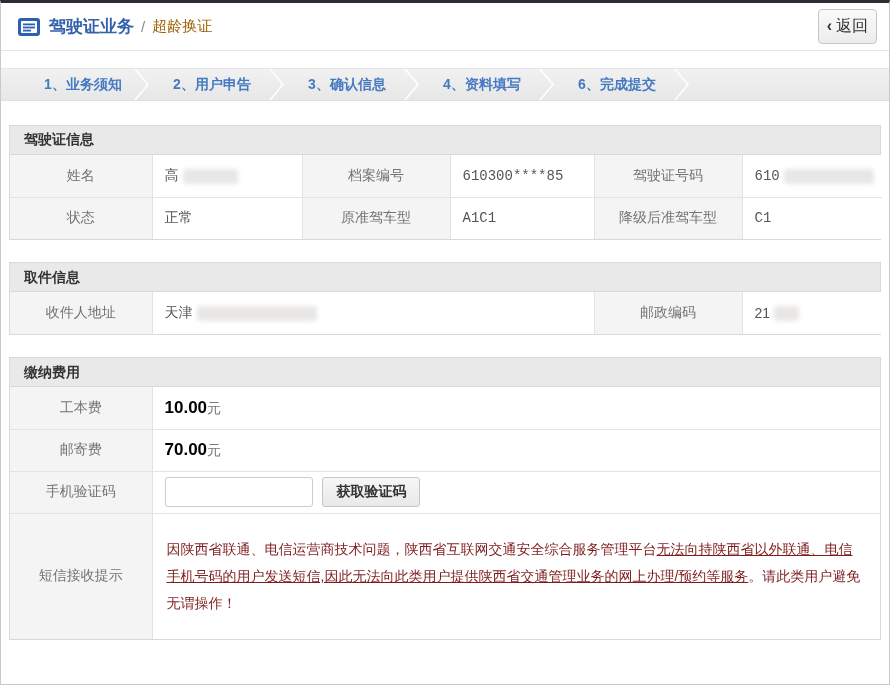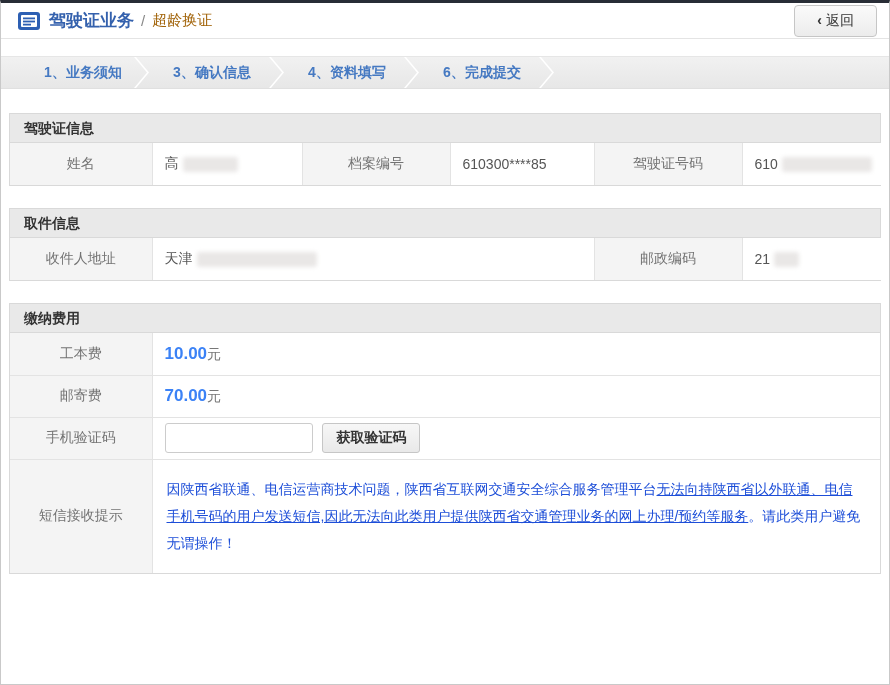--- a/index.html
+++ b/index.html
@@ -12,36 +12,36 @@
     width: 890px; height: 685px;
     border: 1px solid #c9c9c9;
     border-top: 3px solid #282d36;
     background: #fff;
     overflow: hidden;
     position: relative;
   }
 
   
   .header {
-    height: 36px;
+    height: 48px;
     display: flex; align-items: center;
     padding: 0 12px 0 16px;
     border-bottom: 1px solid #e4e4e4;
   }
   .hdr-icon { width: 24px; height: 20px; margin-right: 8px; flex: 0 0 auto; }
   .hdr-title { font-size: 17px; font-weight: bold; color: #3461ad; }
   .hdr-sep { font-size: 15px; color: #888; margin: 0 7px; }
   .hdr-sub { font-size: 15px; color: #a16207; }
   .btn-back {
     margin-left: auto;
     background: linear-gradient(#fafafa, #ececec);
     border: 1px solid #c6c6c6;
     border-radius: 4px;
-    padding: 6px 22px;
-    font-size: 14px; color: #333;
+    padding: 6px 8px;
+    font-size: 16px; color: #333;
     cursor: pointer;
     font-family: inherit;
   }
   .btn-back .chev { font-weight: bold; margin-right: 4px; color: #333; }
 
   
   .steps {
     margin-top: 17px;
     height: 33px;
     background: #fff;
@@ -69,21 +69,21 @@
   .step-filler {
     flex: 1 1 auto;
     background: linear-gradient(#f1f1f1, #e7e7e7);
     clip-path: polygon(0 0, 100% 0, 100% 100%, 0 100%, 13px 50%);
     margin-left: -11px;
   }
 
   
   .content { padding: 0 8px; }
   .section { margin-top: 22px; border: 1px solid #d9d9d9; }
-  .section:first-of-type { margin-top: 24px; }
+  .section:first-of-type { margin-top: 24px; font-family: Liberation Mono, monospace; }
   .sec-title {
     height: 29px; line-height: 29px;
     background: #e9e9e9;
     border-bottom: 1px solid #d9d9d9;
     padding-left: 14px;
     font-size: 14px; color: #333; font-weight: bold;
   }
   table.info { width: 100%; border-collapse: collapse; table-layout: fixed; }
   table.info td {
     height: 42px;
@@ -106,21 +106,21 @@
     display: inline-block; height: 15px;
     background: #e9e7e6;
     border-radius: 3px;
     filter: blur(2px);
     vertical-align: middle;
     margin-left: 4px;
   }
   .r-40 { width: 40px; } .r-55 { width: 55px; } .r-70 { width: 70px; }
   .r-90 { width: 90px; } .r-120 { width: 120px; } .r-25 { width: 25px; }
 
-  .fee-amount { color: #3b82f6; font-size: 17px; font-weight: bold; }
+  .fee-amount { color: #000000; font-size: 17px; font-weight: bold; }
   .fee-unit { color: #777; font-size: 14px; }
 
   td.captcha-cell { height: 46px; }
   .captcha-input {
     width: 148px; height: 30px;
     border: 1px solid #ccc; border-radius: 3px;
     padding: 0 8px; font-size: 14px;
     vertical-align: middle;
     font-family: inherit;
   }
@@ -133,24 +133,24 @@
     padding: 0 13px;
     font-size: 14px; color: #333; font-weight: bold;
     vertical-align: middle;
     cursor: pointer;
     font-family: inherit;
   }
 
   td.notice-cell {
     height: 64px;
     white-space: normal !important;
-    color: #1d4ed8;
+    color: #7f1d1d;
     font-size: 13px;
     line-height: 1.95;
-    padding: 16px 14px !important;
+    padding: 22px 14px !important;
   }
   .notice-em { text-decoration: underline; }
 </style>
 </head>
 <body>
 
 <div class="page">
 
   <div class="header">
     <svg class="hdr-icon" viewBox="0 0 24 20">
@@ -161,20 +161,21 @@
       <rect x="6" y="12.7" width="8" height="1.8" fill="#2d5fb3"></rect>
     </svg>
     <span class="hdr-title">驾驶证业务</span>
     <span class="hdr-sep">/</span>
     <span class="hdr-sub">超龄换证</span>
     <button class="btn-back"><span class="chev">‹</span><span>返回</span></button>
   </div>
 
   <div class="steps">
     <div class="step">1、业务须知</div>
+    <div class="step">2、用户申告</div>
     <div class="step">3、确认信息</div>
     <div class="step">4、资料填写</div>
     <div class="step">6、完成提交</div>
     <div class="step-filler"></div>
   </div>
 
   <div class="content">
 
     <div class="section">
       <div class="sec-title">驾驶证信息</div>
@@ -188,20 +189,28 @@
             <col style="width:140px">
         </colgroup>
         <tbody>
             <tr>
           <td class="lbl">姓名</td>
           <td class="val"><span>高</span><span class="redact r-55"></span></td>
           <td class="lbl">档案编号</td>
           <td class="val"><span>610300****85</span></td>
           <td class="lbl">驾驶证号码</td>
           <td class="val"><span>610</span><span class="redact r-90"></span></td>
+        </tr>
+        <tr>
+          <td class="lbl">状态</td>
+          <td class="val"><span>正常</span></td>
+          <td class="lbl">原准驾车型</td>
+          <td class="val"><span>A1C1</span></td>
+          <td class="lbl">降级后准驾车型</td>
+          <td class="val"><span>C1</span></td>
         </tr>
       </tbody>
         </table>
     </div>
 
     <div class="section">
       <div class="sec-title">取件信息</div>
       <table class="info">
         <colgroup>
           <col style="width:142px">

